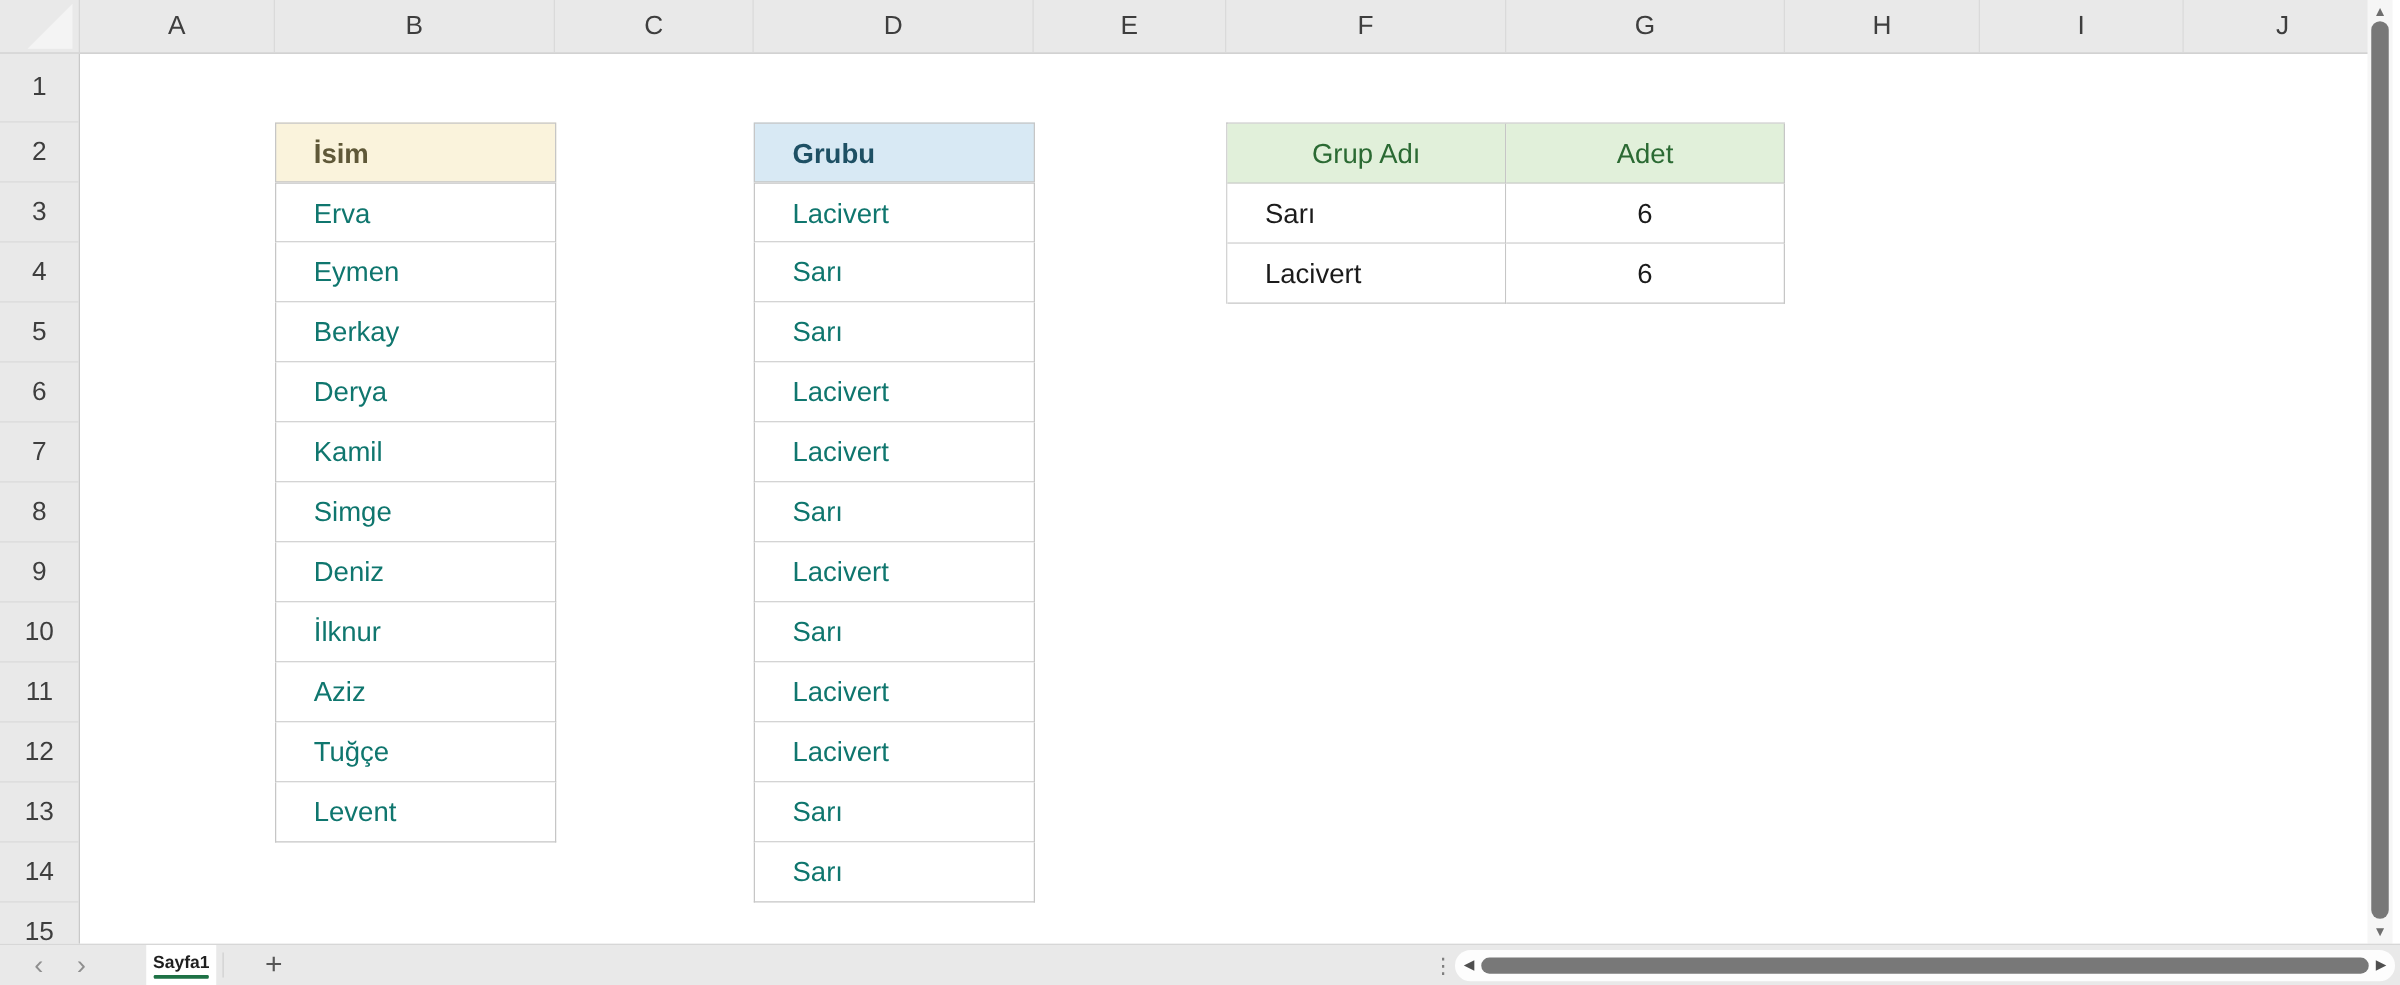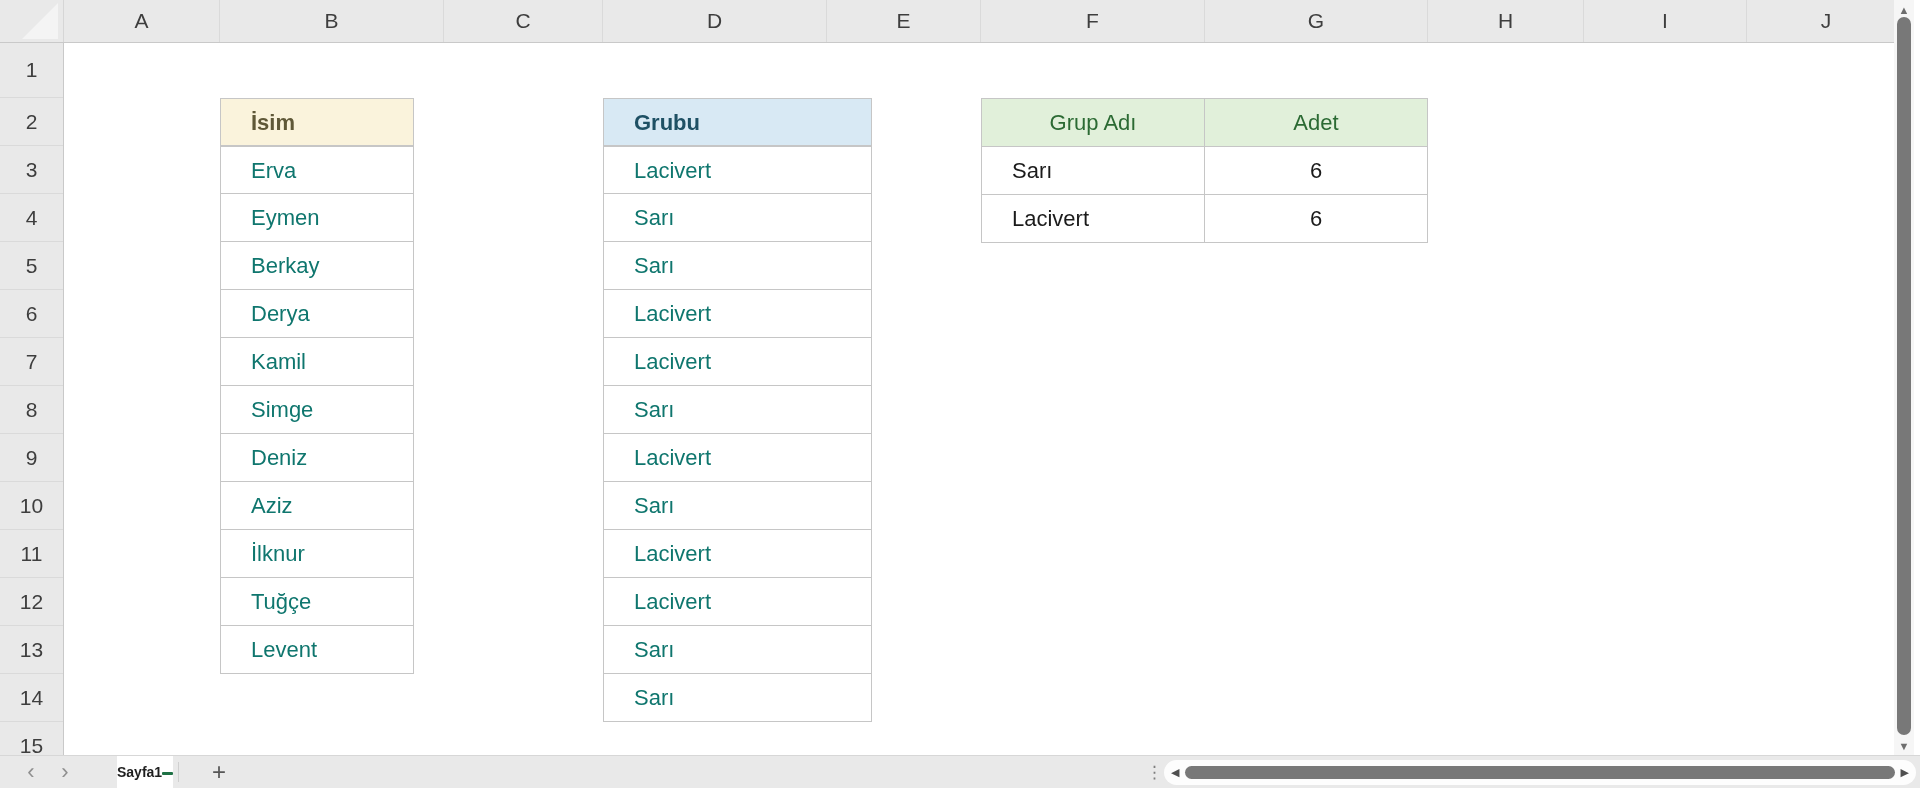--- a/index.html
+++ b/index.html
@@ -26,22 +26,22 @@
     border-right:1px solid #c9c9c9;box-sizing:border-box;overflow:hidden;}
   .row-h{display:flex;align-items:center;justify-content:center;color:#3e3e3e;
     font-size:21px;border-bottom:1px solid #dadada;box-sizing:border-box;width:100%;}
 
   
   .xl-table{position:absolute;background:#fff;}
   .cell{box-sizing:border-box;height:48px;line-height:47px;font-size:22px;color:#0f766e;
     padding-left:30px;border:1px solid var(--cell-border);border-top:none;background:#fff;
     overflow:hidden;white-space:nowrap;}
   .xl-table .cell:first-child{border-top:1px solid var(--cell-border);}
-  .t-names{left:220px;top:98px;width:194px;}
-  .t-groups{left:603px;top:98px;width:269px;}
+  .t-names{left:220px;top:98px;width:225px;}
+  .t-groups{left:603px;top:98px;width:225px;}
   .t-names .cell,.t-groups .cell{width:100%;}
   .th{font-weight:bold;}
   .names-th{background:var(--names-header-bg);color:var(--names-header-text);}
   .groups-th{background:var(--groups-header-bg);color:var(--groups-header-text);}
 
   .t-summary{left:981px;top:98px;width:447px;border-top:1px solid var(--cell-border);
     border-left:1px solid var(--cell-border);box-sizing:border-box;}
   .srow{display:flex;}
   .scell{box-sizing:border-box;height:48px;line-height:47px;font-size:22px;color:#1b1b1b;
     border-right:1px solid var(--cell-border);border-bottom:1px solid var(--cell-border);
@@ -57,21 +57,21 @@
   .vs-up{top:3px;} .vs-down{top:739px;}
   .vs-thumb{position:absolute;left:3px;top:17px;width:14px;height:718px;background:#787878;border-radius:8px;}
 
   
   .tab-bar{position:absolute;left:0;top:755px;width:1920px;height:33px;background:#e9e9e9;
     border-top:1px solid #d7d7d7;box-sizing:border-box;}
   .nav-arrow{position:absolute;top:0;height:32px;display:flex;align-items:center;justify-content:center;
     width:26px;color:#8f8f8f;font-size:22px;}
   .nav-prev{left:18px;} .nav-next{left:52px;}
   .sheet-tab{position:absolute;left:117px;top:0;height:32px;width:56px;background:#ffffff;
-    display:flex;align-items:center;justify-content:center;cursor:pointer;}
+    display:flex;flex-direction:column;align-items:center;justify-content:center;cursor:pointer;}
   .sheet-tab-label{font-size:14px;font-weight:bold;color:#1f1f1f;line-height:15px;}
   .sheet-tab-underline{width:44px;height:3px;background:var(--active-tab-underline);margin-top:3px;border-radius:1px;}
   .tab-divider{position:absolute;left:178px;top:6px;height:20px;width:1px;background:#cfcfcf;}
   .add-sheet{position:absolute;left:204px;top:0;height:32px;width:30px;display:flex;align-items:center;
     justify-content:center;color:#565656;font-size:24px;font-weight:300;}
   .hs-handle{position:absolute;left:1146px;top:0;height:32px;display:flex;align-items:center;
     color:#7e7e7e;font-size:17px;}
   .hs-track{position:absolute;left:1164px;top:4px;width:752px;height:25px;background:#fdfdfd;
     border-radius:13px;display:flex;align-items:center;box-sizing:border-box;padding:0 7px;}
   .hs-arrow{color:#4f4f4f;font-size:11px;line-height:11px;flex:0 0 auto;}
@@ -121,22 +121,22 @@
   <div class="xl-table t-names">
     <div class="cell th names-th">İsim</div>
     <div id="namesRows">
         <div class="cell">Erva</div>
         <div class="cell">Eymen</div>
         <div class="cell">Berkay</div>
         <div class="cell">Derya</div>
         <div class="cell">Kamil</div>
         <div class="cell">Simge</div>
         <div class="cell">Deniz</div>
+        <div class="cell">İlknur</div>
         <div class="cell">Aziz</div>
-        <div class="cell">İlknur</div>
         <div class="cell">Tuğçe</div>
         <div class="cell">Levent</div>
       </div>
   </div>
 
   <div class="xl-table t-groups">
     <div class="cell th groups-th">Grubu</div>
     <div id="groupsRows">
         <div class="cell">Lacivert</div>
         <div class="cell">Sarı</div>

